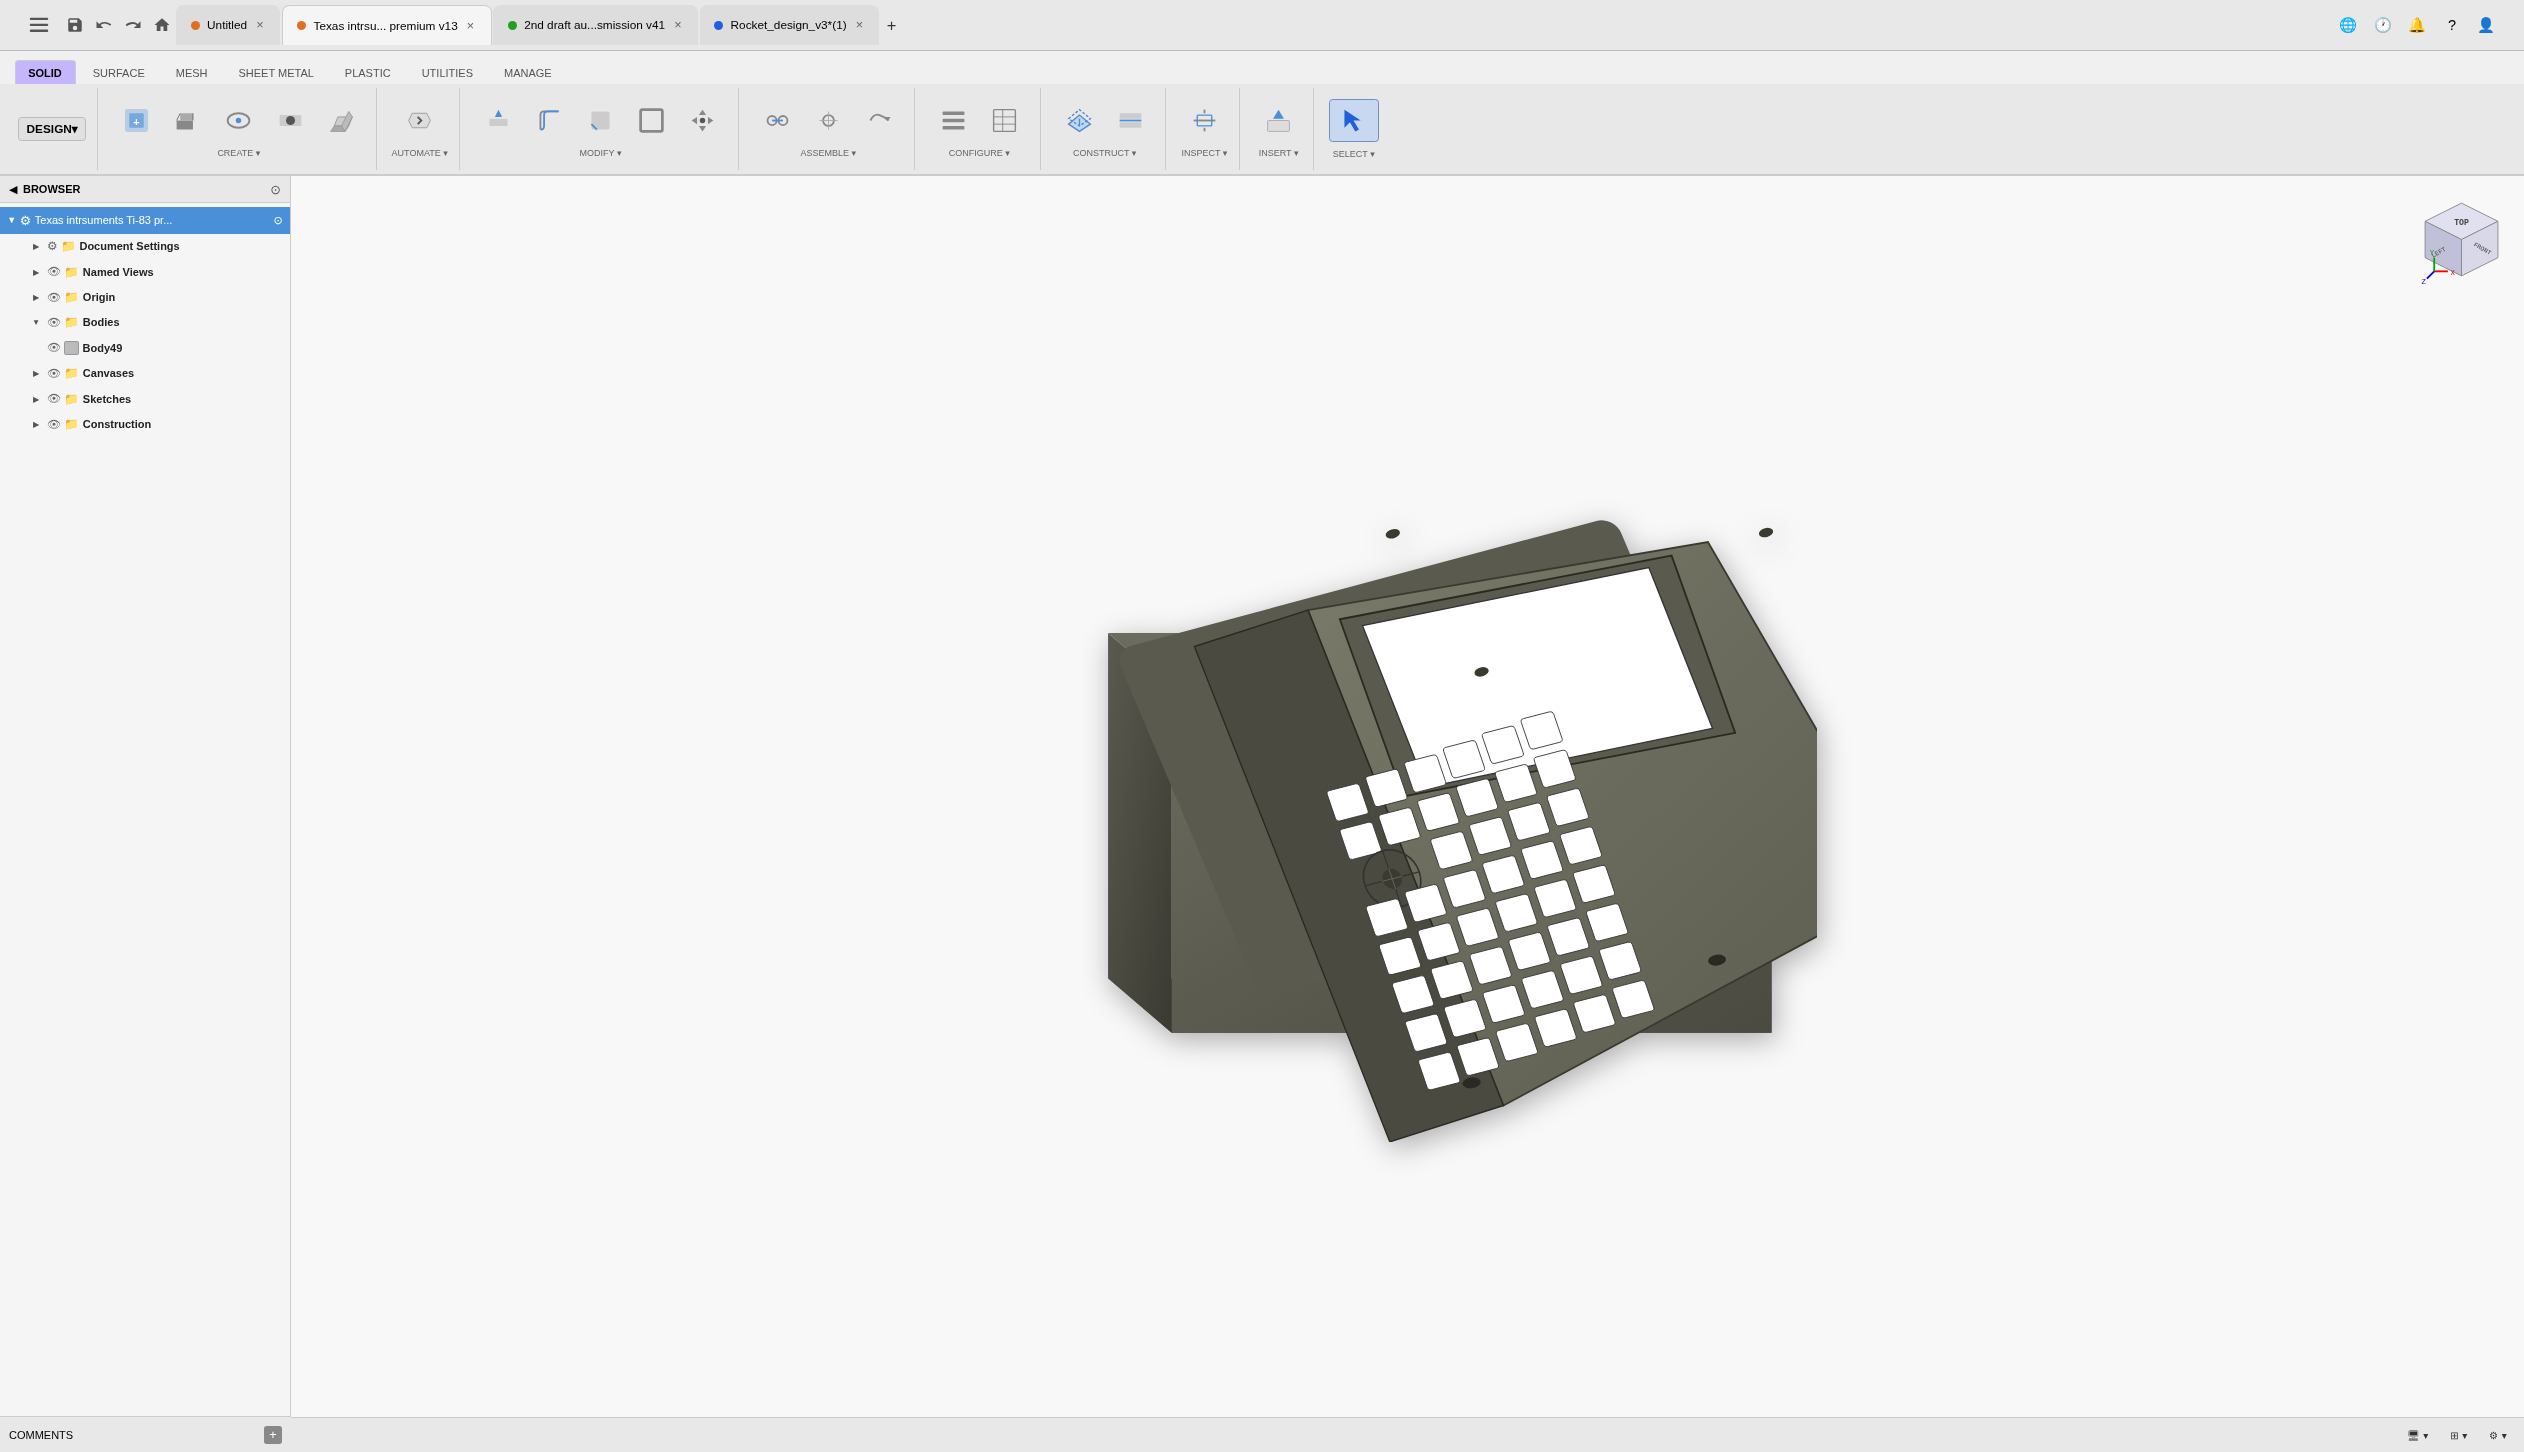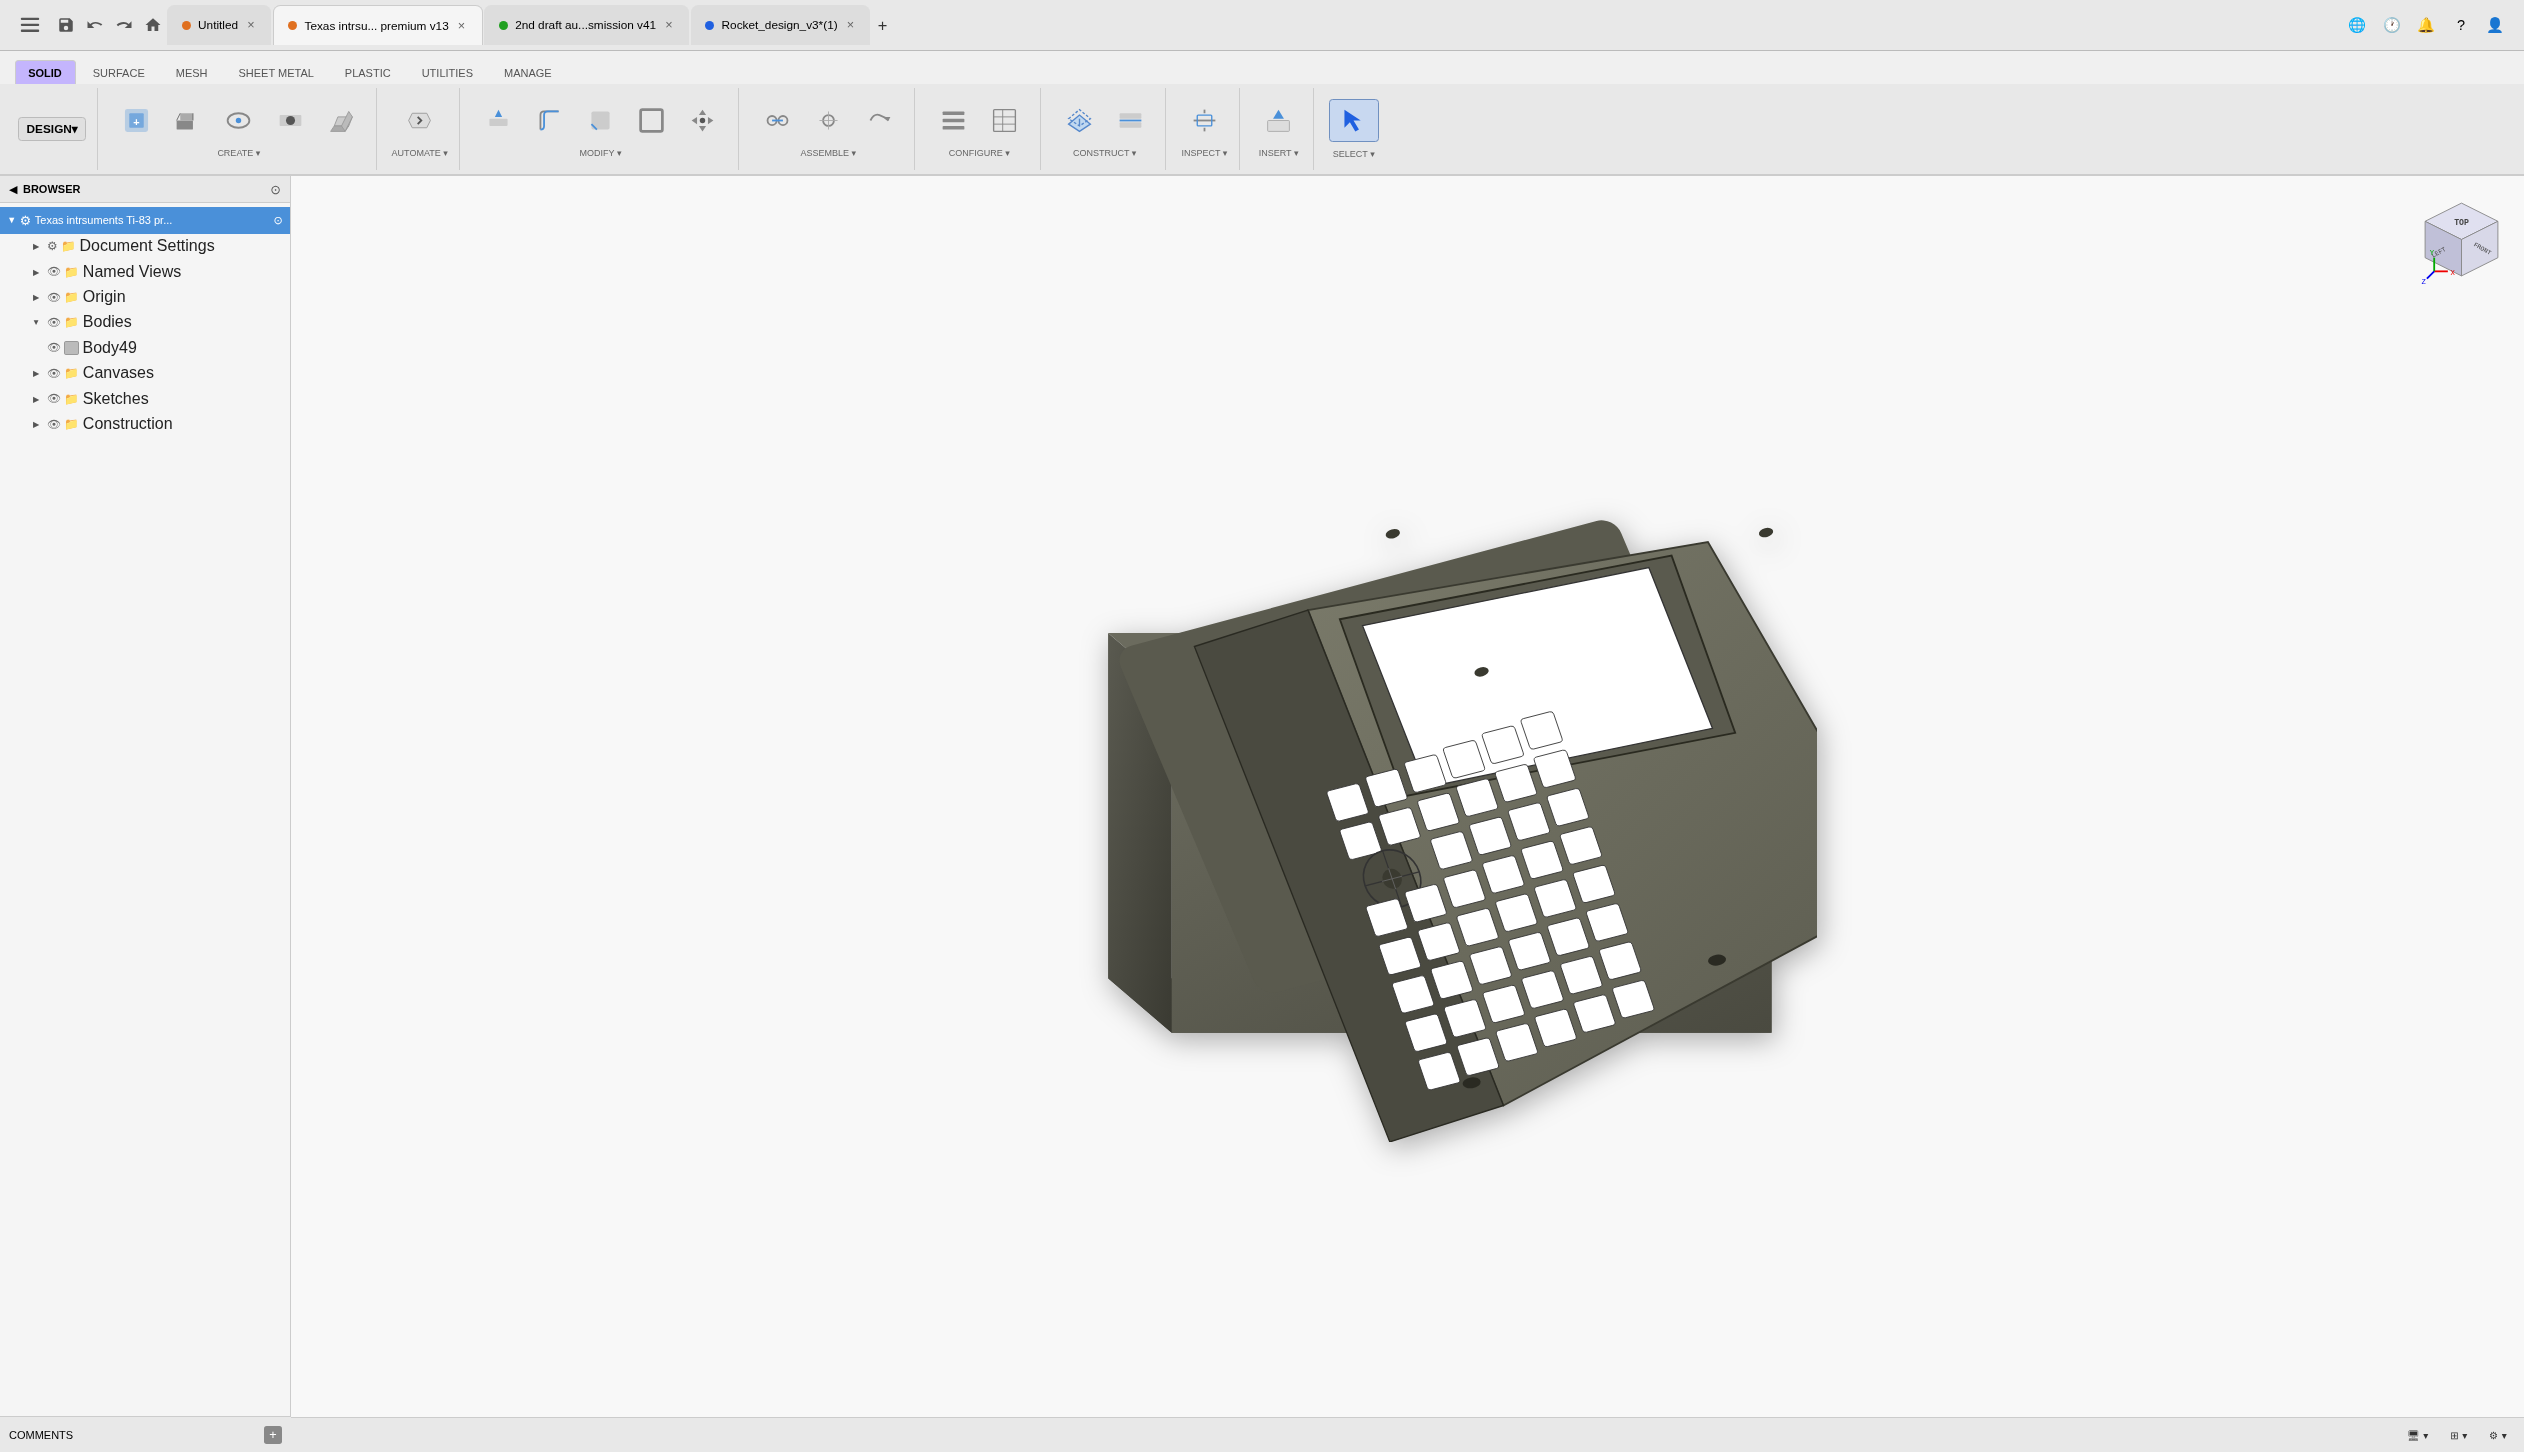--- a/index.html
+++ b/index.html
@@ -4,21 +4,21 @@
   <style>
     * { box-sizing: border-box; margin: 0; padding: 0; }
     body { font-family: -apple-system, BlinkMacSystemFont, 'Segoe UI', Arial, sans-serif; font-size: 11px; background: #d4d4d4; overflow: hidden; width: 2525px; height: 1452px; }
 
     
     #title-bar {
       display: flex;
       align-items: center;
       background: #e8e8e8;
       height: 51px;
-      padding: 0 15px;
+      padding: 0 24px;
       border-bottom: 0.9px solid #bbb;
     }
     #title-bar .app-menu-icon {
       width: 29px; height: 29px;
       display: flex; align-items: center; justify-content: center;
       margin-right: 7.3px;
       cursor: pointer;
     }
     #title-bar .app-menu-icon svg { width: 22px; height: 22px; }
 
@@ -147,21 +147,21 @@
       gap: 3.6px; font-size: 11px; color: #222;
       min-height: 25.4px;
     }
     .tree-item .indent { width: 18px; flex-shrink: 0; }
     .tree-item .indent2 { width: 36px; flex-shrink: 0; }
     .expand-btn {
       width: 14.5px; height: 14.5px; flex-shrink: 0;
       display: flex; align-items: center; justify-content: center;
       font-size: 8.2px; color: #555; cursor: pointer;
     }
-    .tree-label { font-size: 16px; }
+    .tree-label { font-size: 11px; font-weight: bold; }
     .eye-toggle { cursor: pointer; color: #666; }
     .root-item {
       display: flex; align-items: center;
       padding: 2.7px 7.3px; cursor: pointer;
       gap: 3.6px; font-size: 11px;
       background: #4a90d9; color: #fff;
       min-height: 27px;
     }
 
     

